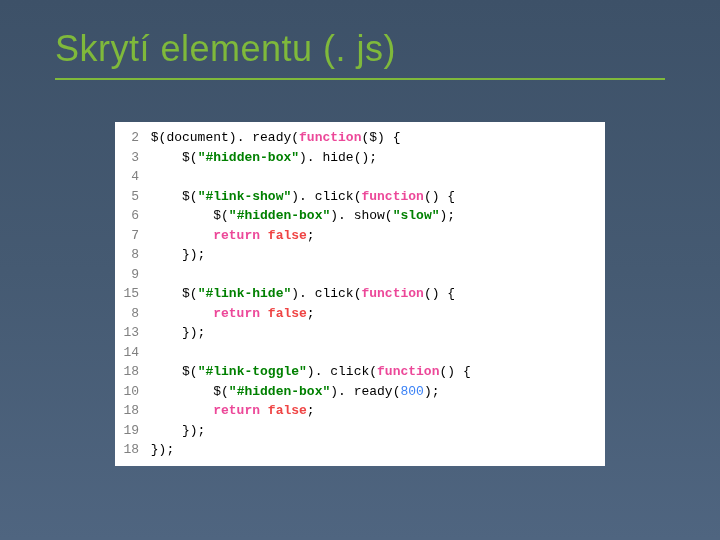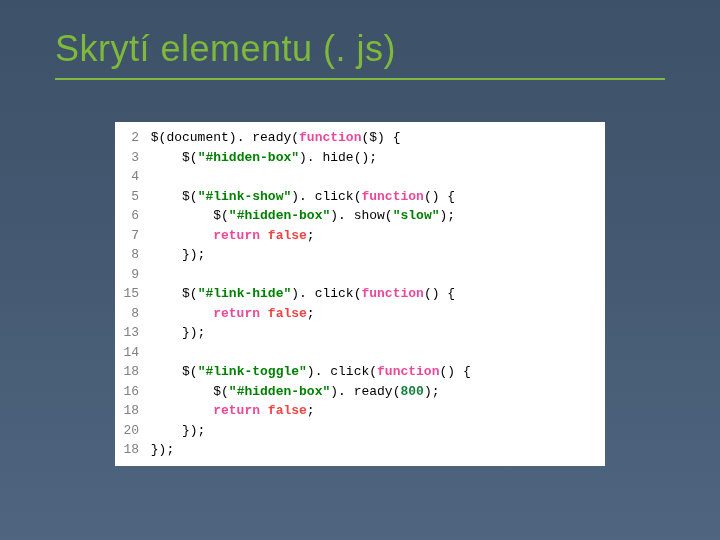--- a/index.html
+++ b/index.html
@@ -43,21 +43,21 @@
     text-align: right;
     color: #808080;
     user-select: none;
     padding-right: 4px;
   }
   .code-text {
     color: #000;
   }
   .kw { color: #ec4899; font-weight: bold; }
   .str { color: #008000; font-weight: bold; }
-  .num { color: #15803d; font-weight: bold; }
+  .num { color: #3b82f6; font-weight: normal; }
   .bool { color: #ef4444; font-weight: bold; }
 </style>
 </head>
 <body>
 
 <div class="slide">
   <h1 class="title">Skrytí elementu (. js)</h1>
   <div class="code-block" id="code-block">
       <div class="code-line"><span class="lineno">2</span><span class="code-text"> <span>$(document). ready(</span><span class="kw">function</span><span>($) {</span></span></div>
       <div class="code-line"><span class="lineno">3</span><span class="code-text">     <span>$(</span><span class="str">"#hidden-box"</span><span>). hide();</span></span></div>
@@ -65,18 +65,18 @@
       <div class="code-line"><span class="lineno">5</span><span class="code-text">     <span>$(</span><span class="str">"#link-show"</span><span>). click(</span><span class="kw">function</span><span>() {</span></span></div>
       <div class="code-line"><span class="lineno">6</span><span class="code-text">         <span>$(</span><span class="str">"#hidden-box"</span><span>). show(</span><span class="str">"slow"</span><span>);</span></span></div>
       <div class="code-line"><span class="lineno">7</span><span class="code-text">         <span class="kw">return</span><span> </span><span class="bool">false</span><span>;</span></span></div>
       <div class="code-line"><span class="lineno">8</span><span class="code-text">     <span>});</span></span></div>
       <div class="code-line"><span class="lineno">9</span><span class="code-text"> &nbsp;</span></div>
       <div class="code-line"><span class="lineno">15</span><span class="code-text">     <span>$(</span><span class="str">"#link-hide"</span><span>). click(</span><span class="kw">function</span><span>() {</span></span></div>
       <div class="code-line"><span class="lineno">8</span><span class="code-text">         <span class="kw">return</span><span> </span><span class="bool">false</span><span>;</span></span></div>
       <div class="code-line"><span class="lineno">13</span><span class="code-text">     <span>});</span></span></div>
       <div class="code-line"><span class="lineno">14</span><span class="code-text"> &nbsp;</span></div>
       <div class="code-line"><span class="lineno">18</span><span class="code-text">     <span>$(</span><span class="str">"#link-toggle"</span><span>). click(</span><span class="kw">function</span><span>() {</span></span></div>
-      <div class="code-line"><span class="lineno">16</span><span class="code-text">         <span>$(</span><span class="str">"#hidden-box"</span><span>). ready(</span><span class="num">800</span><span>);</span></span></div>
+      <div class="code-line"><span class="lineno">10</span><span class="code-text">         <span>$(</span><span class="str">"#hidden-box"</span><span>). ready(</span><span class="num">800</span><span>);</span></span></div>
       <div class="code-line"><span class="lineno">18</span><span class="code-text">         <span class="kw">return</span><span> </span><span class="bool">false</span><span>;</span></span></div>
-      <div class="code-line"><span class="lineno">20</span><span class="code-text">     <span>});</span></span></div>
+      <div class="code-line"><span class="lineno">19</span><span class="code-text">     <span>});</span></span></div>
       <div class="code-line"><span class="lineno">18</span><span class="code-text"> <span>});</span></span></div>
     </div>
 </div>
 
 </body></html>

